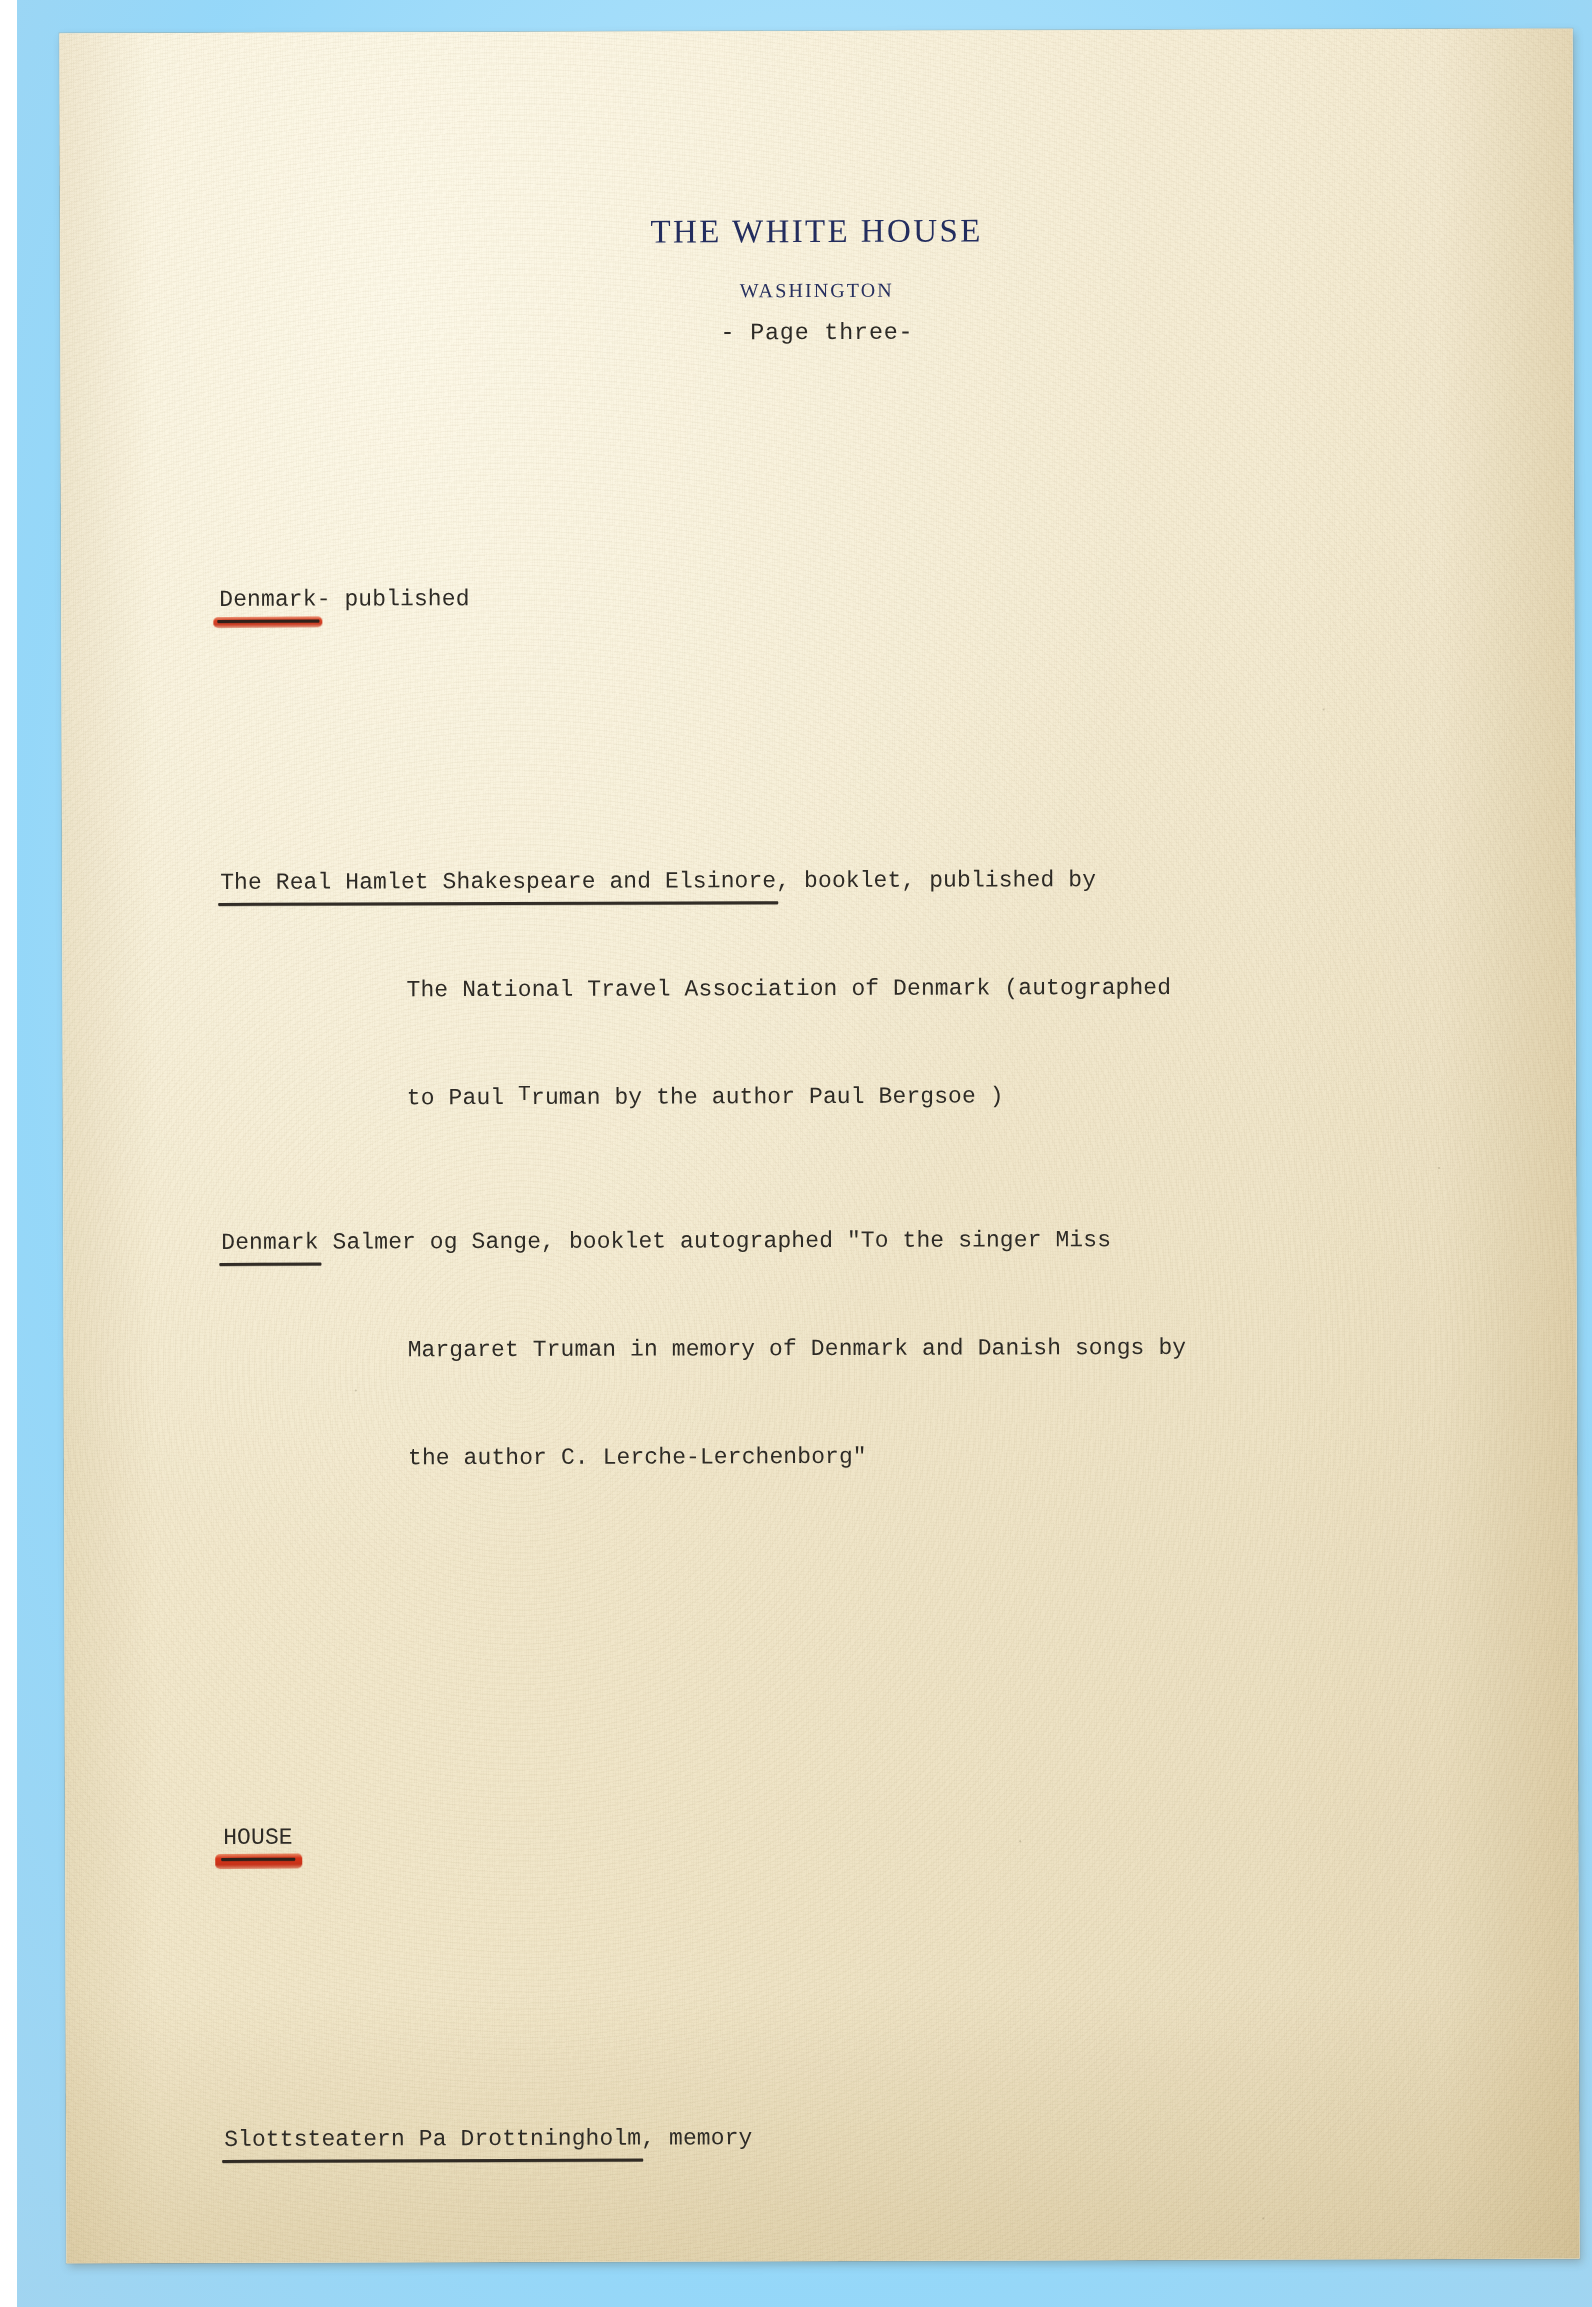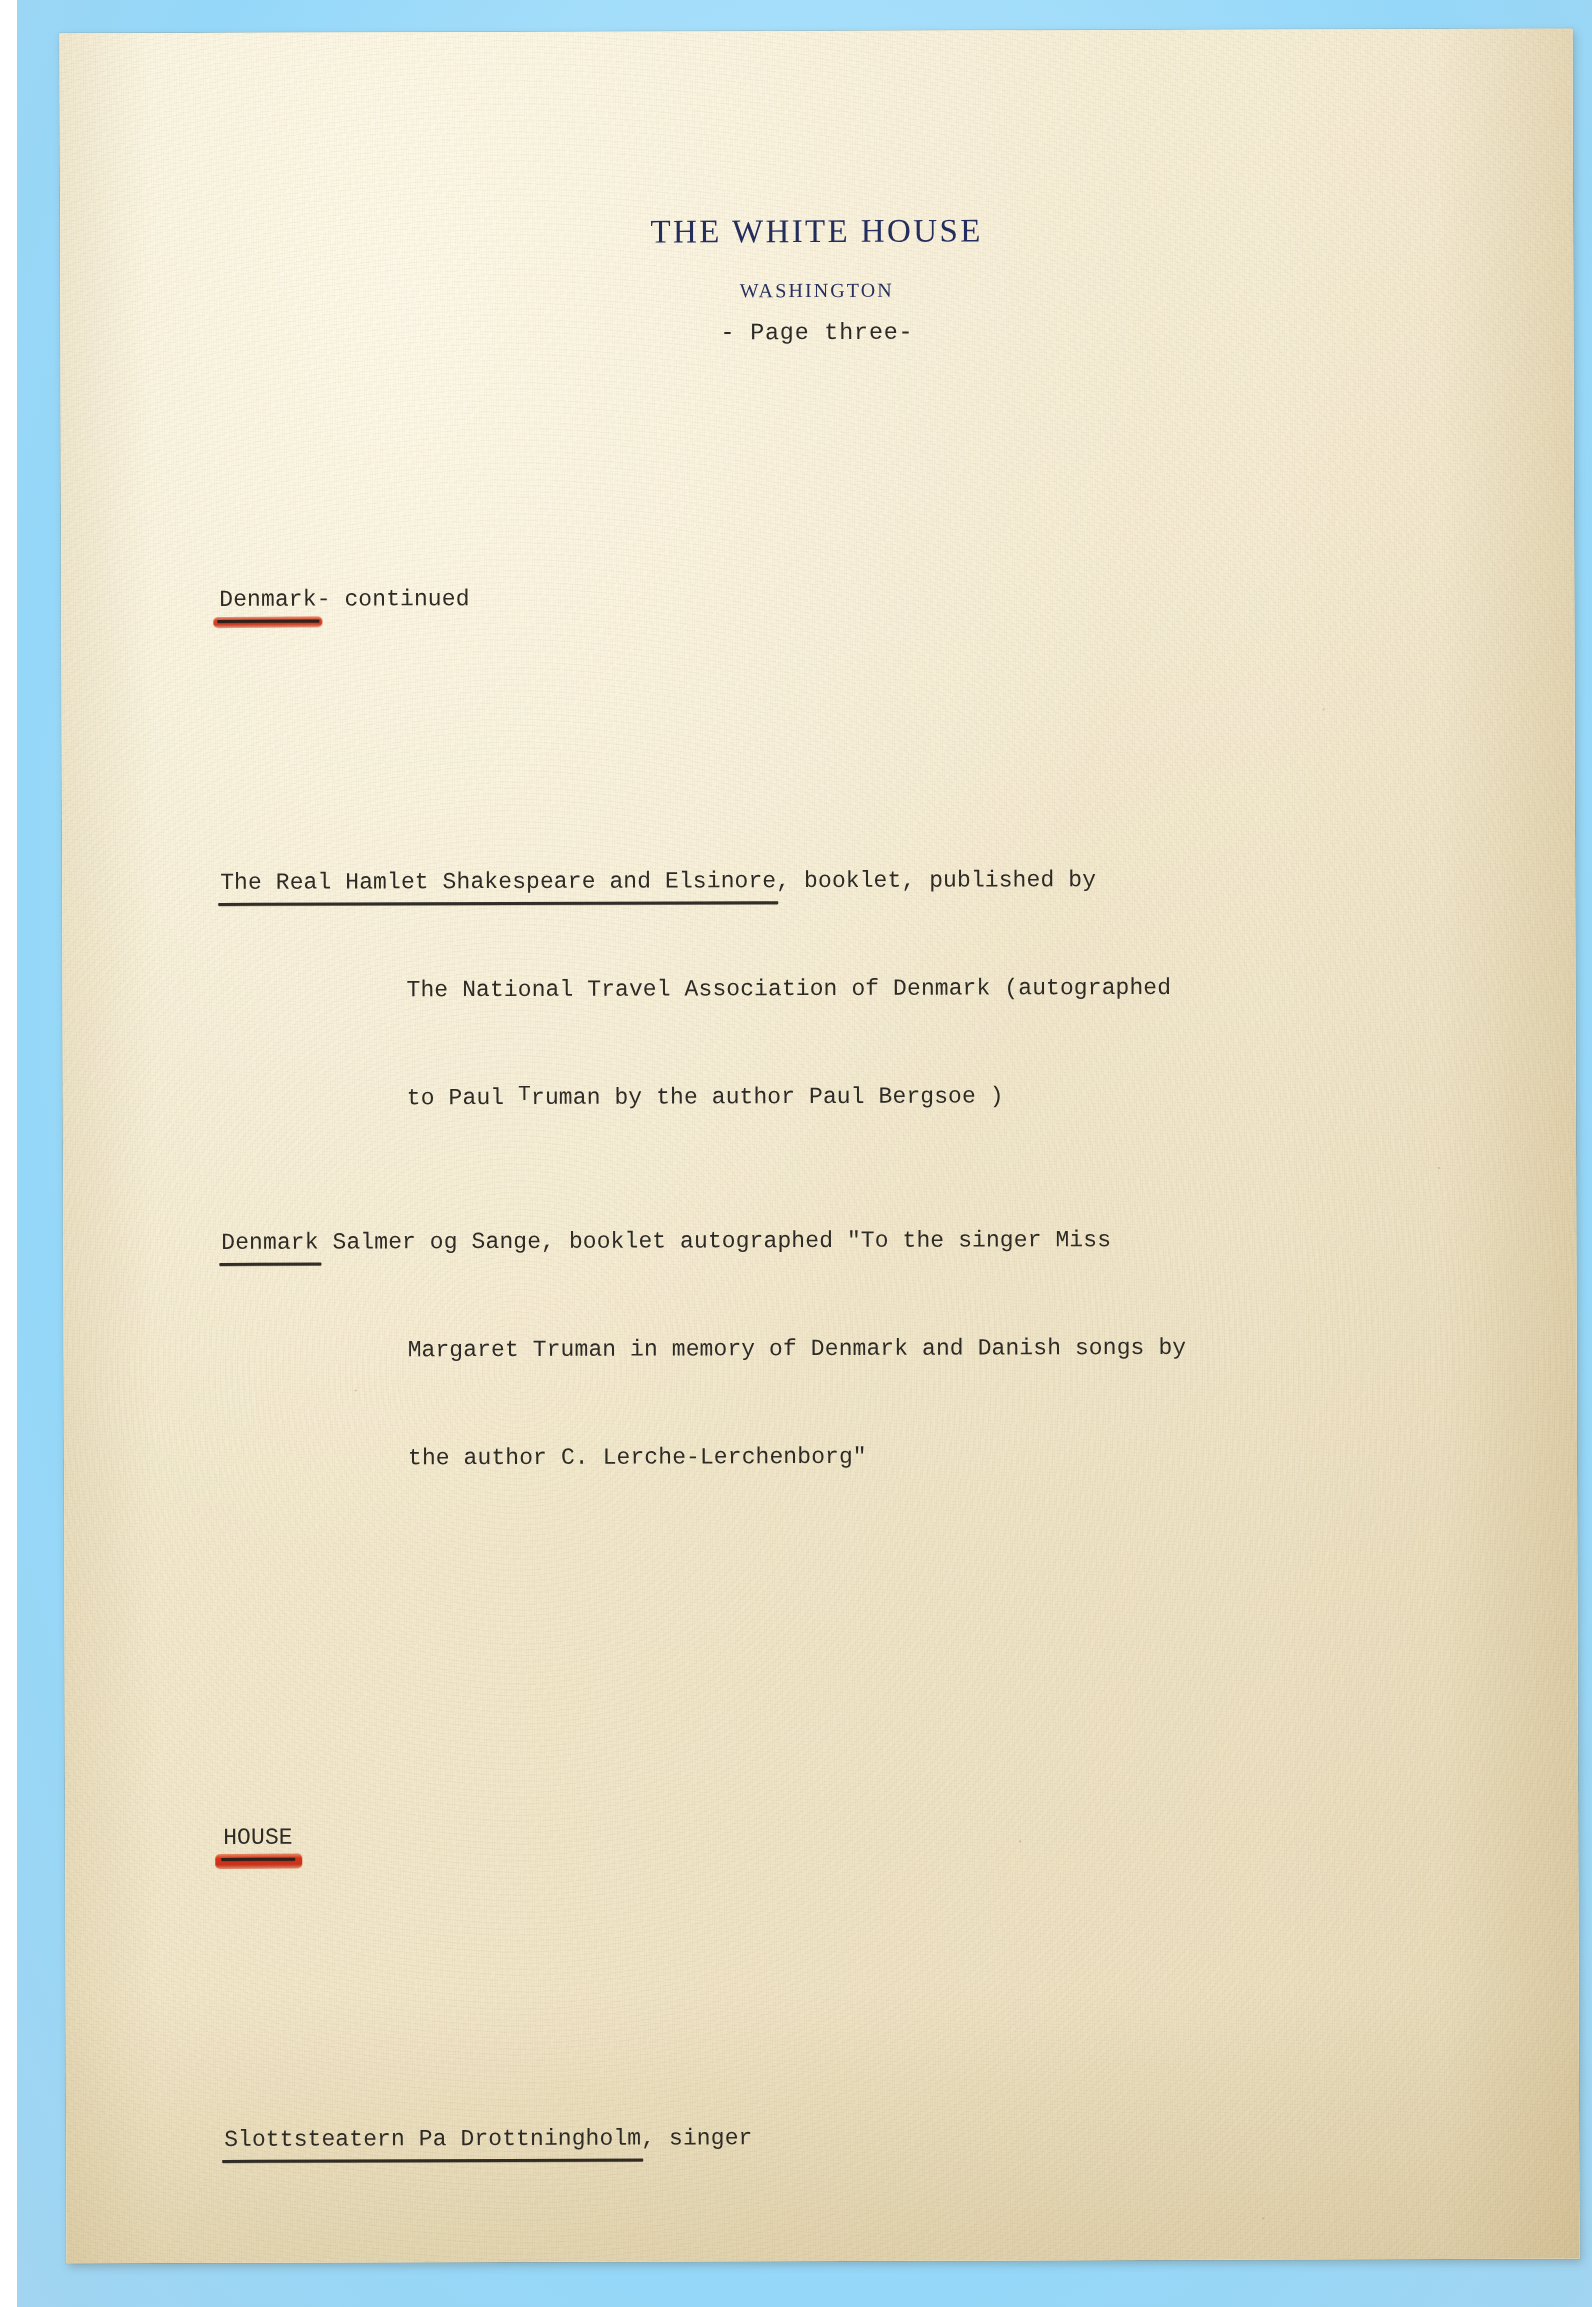--- a/index.html
+++ b/index.html
@@ -218,40 +218,40 @@
         <div class="lh-title">THE WHITE HOUSE</div>
         <div class="lh-sub">WASHINGTON</div>
         <div class="lh-page">- Page three-</div>
       </div>
 
       <div class="gap-lg"></div>
 
       <div class="body-block">
 
         
-        <div class="ln"><span class="u-red"><span class="u-black">Denmark</span></span><span>- continued</span></div>
+        <div class="ln"><span class="u-red"><span class="u-black">Denmark</span></span><span>- published</span></div>
 
         <div class="gap-sm"></div>
 
         <div class="ln"><span class="u-black thin">The Real Hamlet Shakespeare and Elsinore</span><span>, booklet, published by</span></div>
         <div class="ln ind-1"><span>The National Travel Association of Denmark (autographed</span></div>
         <div class="ln ind-1"><span>to Paul </span><span class="raised">T</span><span>ruman by the author Paul Bergsoe )</span></div>
 
         <div class="ln"><span class="u-black thin">Denmark</span><span> Salmer og Sange, booklet autographed "To the singer Miss</span></div>
         <div class="ln ind-1"><span>Margaret Truman in memory of Denmark and Danish songs by</span></div>
         <div class="ln ind-1"><span>the author C. Lerche-Lerchenborg"</span></div>
 
         <div class="gap-lg"></div>
 
         
         <div class="ln"><span class="u-red heavy"><span class="u-black">HOUSE</span></span></div>
 
         <div class="gap-md"></div>
 
-        <div class="ln"><span class="u-black thin">Slottsteatern Pa Drottningholm</span><span>, singer</span></div>
+        <div class="ln"><span class="u-black thin">Slottsteatern Pa Drottningholm</span><span>, memory</span></div>
 
         
         
 
         
 
         
         
 
         

